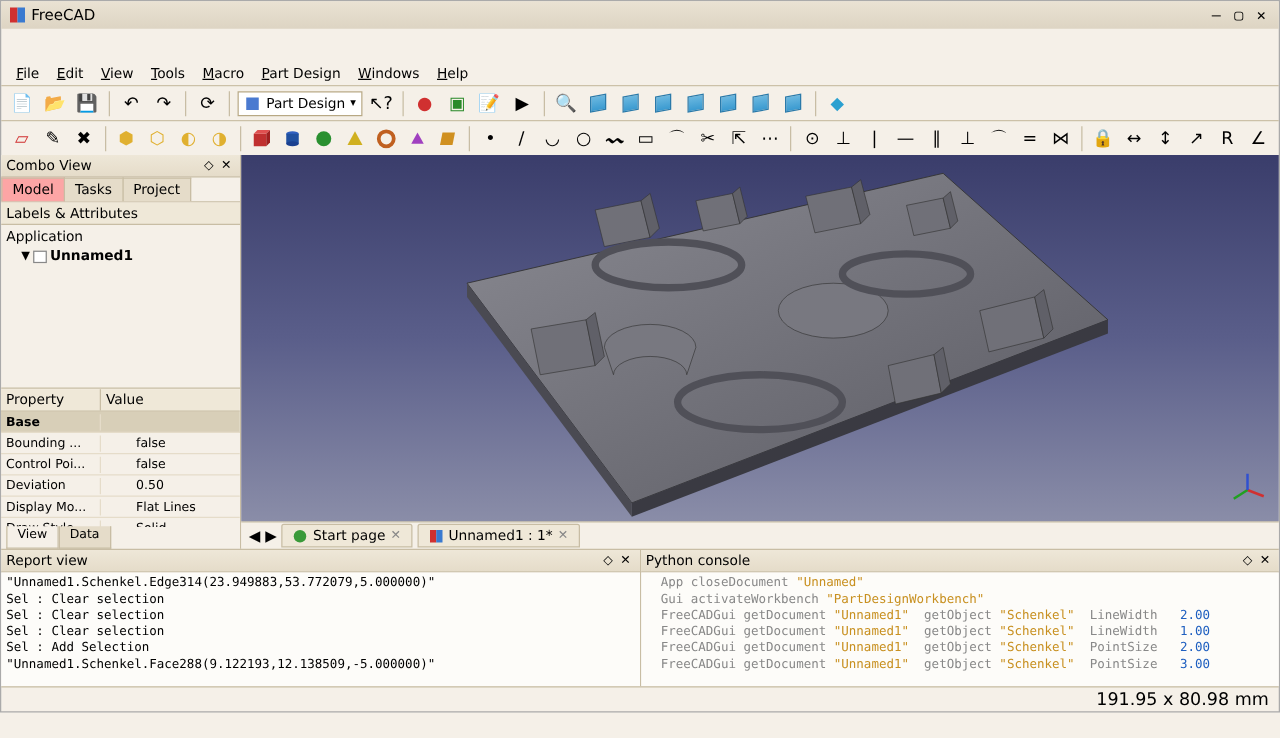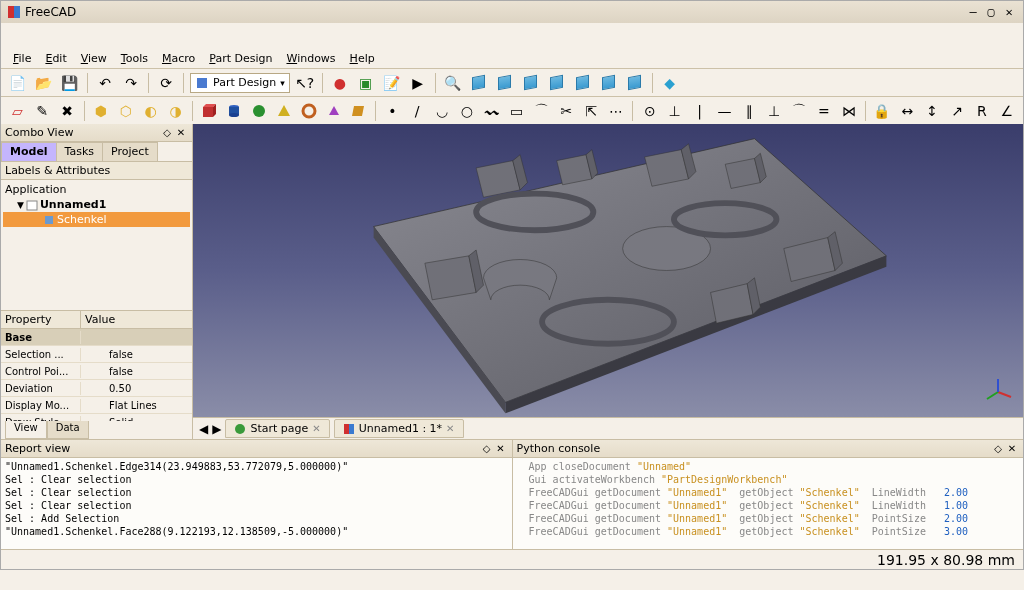--- a/index.html
+++ b/index.html
@@ -17,21 +17,21 @@
 .tsep { width: 1px; height: 20px; background: #c8bda4; margin: 0 2px; }
 .wb-select { height: 20px; border: 1px solid #b8a884; background: #fff; padding: 1px 4px; display: flex; align-items: center; gap: 4px; font-size: 11px; }
 .wb-select .arr { font-size: 9px; }
 .main-area { flex: 1; display: flex; min-height: 0; }
 .combo-panel { width: 192px; background: #f5f0e8; display: flex; flex-direction: column; border-right: 1px solid #c8bda4; }
 .panel-header { height: 18px; display: flex; align-items: center; padding: 0 4px; font-size: 11px; background: linear-gradient(#eee7d8,#e5dcc9); border-bottom: 1px solid #c8bda4; }
 .panel-header .spacer { flex: 1; }
 .panel-header .pbtn { width: 14px; height: 14px; font-size: 10px; display: inline-flex; align-items: center; justify-content: center; cursor: pointer; }
 .tabs { display: flex; height: 20px; border-bottom: 1px solid #c8bda4; }
 .tab { padding: 2px 8px; border: 1px solid #c8bda4; border-bottom: none; background: #e5dcc9; margin-right: -1px; cursor: pointer; font-size: 11px; }
-.tab.active { background: #c4b5fd; position: relative; z-index: 1; font-weight: bold; }
+.tab.active { background: #fca5a5; position: relative; z-index: 1; }
 .tree-header { padding: 2px 4px; border-bottom: 1px solid #c8bda4; font-size: 11px; background: #efe8d8; }
 .tree { flex: 0 0 130px; overflow: auto; padding: 2px; font-size: 11px; }
 .tree-row { padding: 1px 2px; display: flex; align-items: center; gap: 2px; white-space: nowrap; }
 .tree-row.indent1 { padding-left: 14px; }
 .tree-row.indent2 { padding-left: 40px; }
 .tree-row.selected { background: #f29a3e; color: #fff; }
 .caret { font-size: 9px; }
 .prop-table { flex: 1; overflow: auto; border-top: 1px solid #c8bda4; }
 .prop-header { display: flex; background: #efe8d8; border-bottom: 1px solid #c8bda4; }
 .prop-header div { padding: 2px 4px; font-size: 11px; }
@@ -235,38 +235,32 @@
         <div class="tree-row">
             <span>Application</span>
           </div>
         <div class="tree-row indent1">
             <span class="caret">▼</span> 
             <svg width="12" height="12">
               <rect x="1" y="2" width="10" height="9" fill="#fff" stroke="#888"></rect>
             </svg> 
             <b>Unnamed1</b>
           </div>
-        <div class="tree-row indent2 selected">
-            <svg width="12" height="12">
-              <rect x="2" y="2" width="8" height="8" fill="#6a9ad0"></rect>
-            </svg> 
-            <span>Schenkel</span>
-          </div>
       </div>
       <div class="prop-table">
         <div class="prop-header">
           <div class="col1">Property</div>
           <div>Value</div>
         </div>
         <div class="prop-row group">
             <div class="col1">Base</div>
             <div class="col2"></div>
           </div>
         <div class="prop-row">
-            <div class="col1">Selection ...</div>
+            <div class="col1">Bounding ...</div>
             <div class="col2">false</div>
           </div>
         <div class="prop-row">
             <div class="col1">Control Poi...</div>
             <div class="col2">false</div>
           </div>
         <div class="prop-row">
             <div class="col1">Deviation</div>
             <div class="col2">0.50</div>
           </div>

